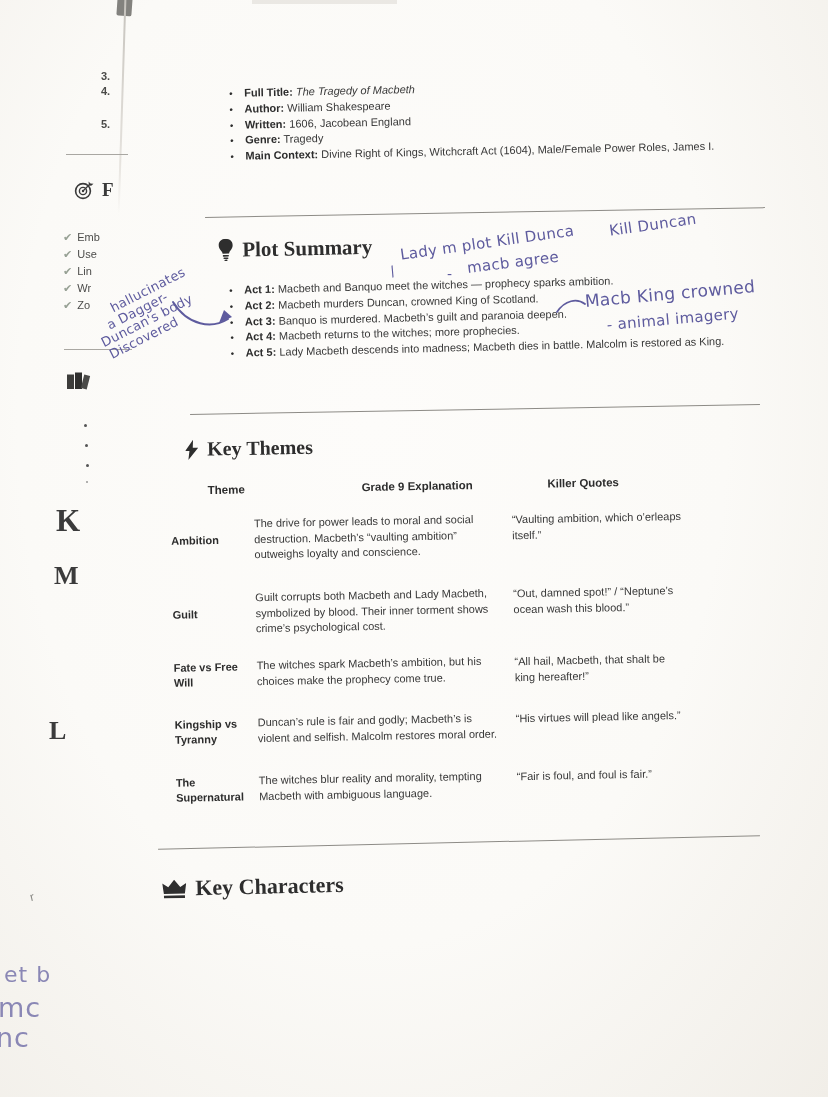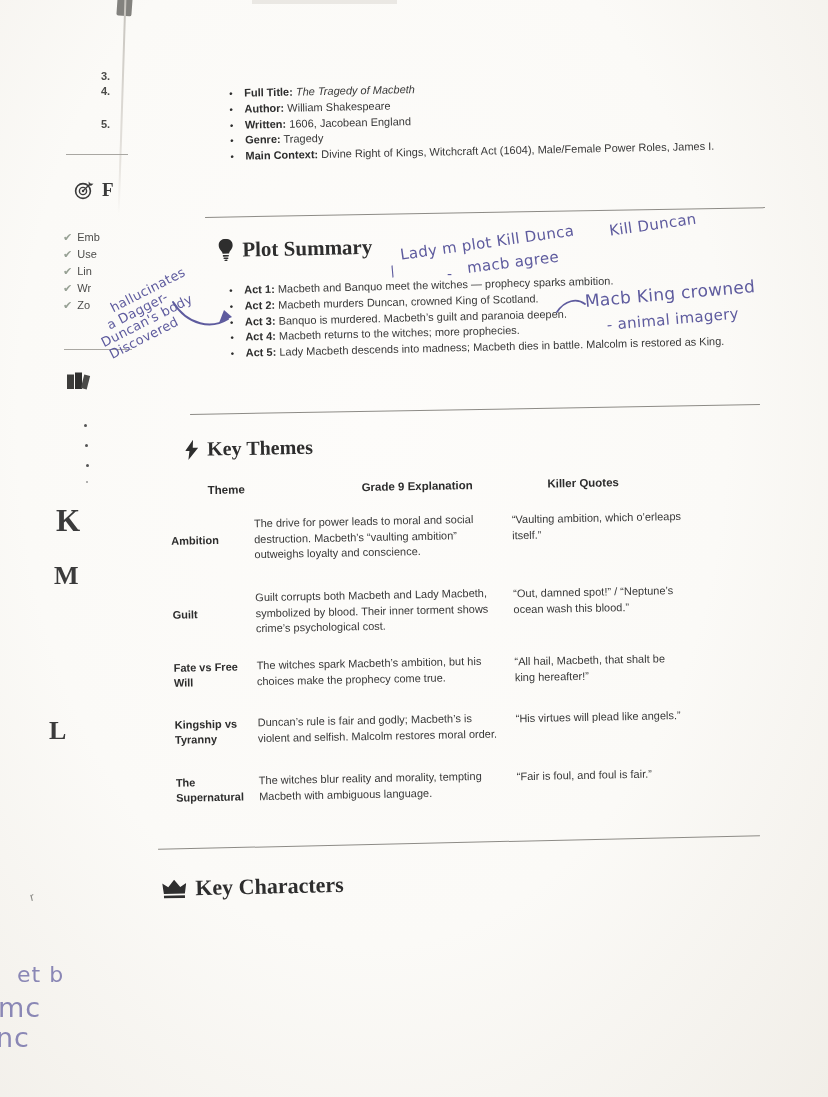--- a/index.html
+++ b/index.html
@@ -226,18 +226,18 @@
     <div class="abs hw" style="left:466px;top:259px;font-size:15px;transform:rotate(-7deg);transform-origin:0 0;">macb agree</div>
 
     <div class="abs" style="left:556px;top:298px;">
       <svg width="30" height="16" viewBox="0 0 30 16">
         <path d="M1 14 C 9 2, 21 0, 29 6" fill="none" stroke="#5e5b9e" stroke-width="1.8" stroke-linecap="round"></path>
       </svg>
     </div>
     <div class="abs hw" style="left:584px;top:291px;font-size:17px;transform:rotate(-5deg);transform-origin:0 0;">Macb King crowned</div>
     <div class="abs hw" style="left:606px;top:316px;font-size:15px;transform:rotate(-5deg);transform-origin:0 0;">- animal imagery</div>
 
-    <div class="abs hw hw-corner" style="left:4px;top:962px;font-size:22px;margin-left:13px;">et b</div>
+    <div class="abs hw hw-corner" style="left:4px;top:962px;font-size:22px;">et b</div>
     <div class="abs hw hw-corner" style="left:-2px;top:992px;font-size:27px;">mc</div>
     <div class="abs hw hw-corner" style="left:-4px;top:1022px;font-size:27px;">nc</div>
   </div>
 
 </div>
 
 </body></html>

